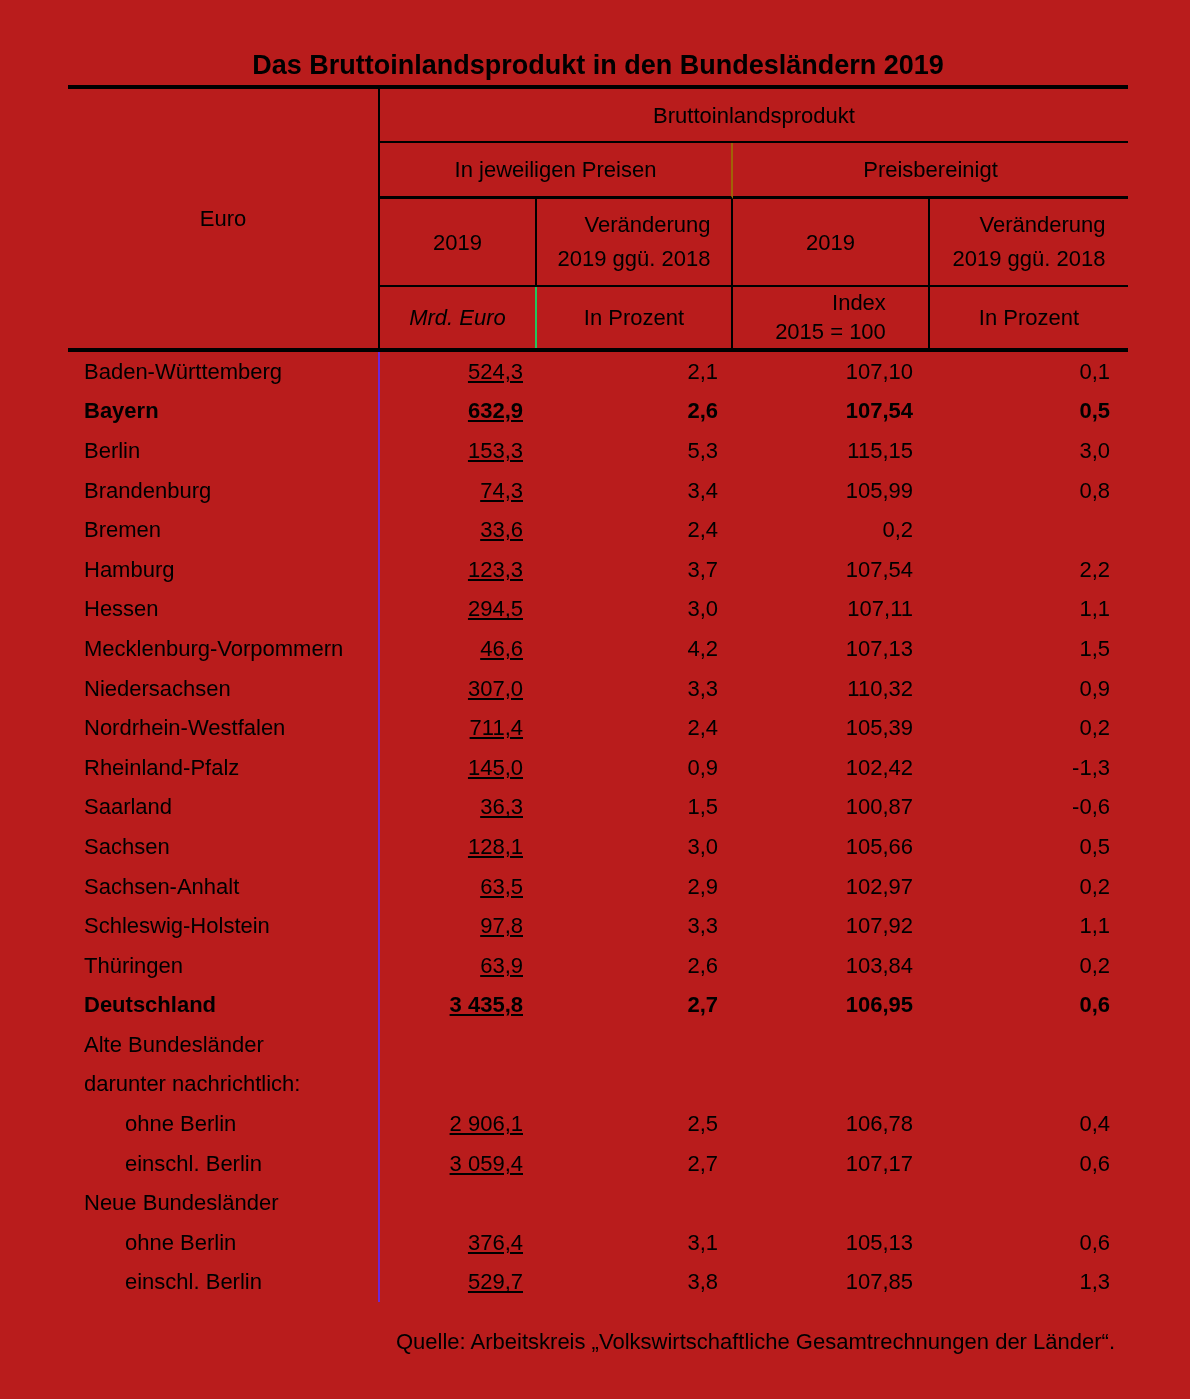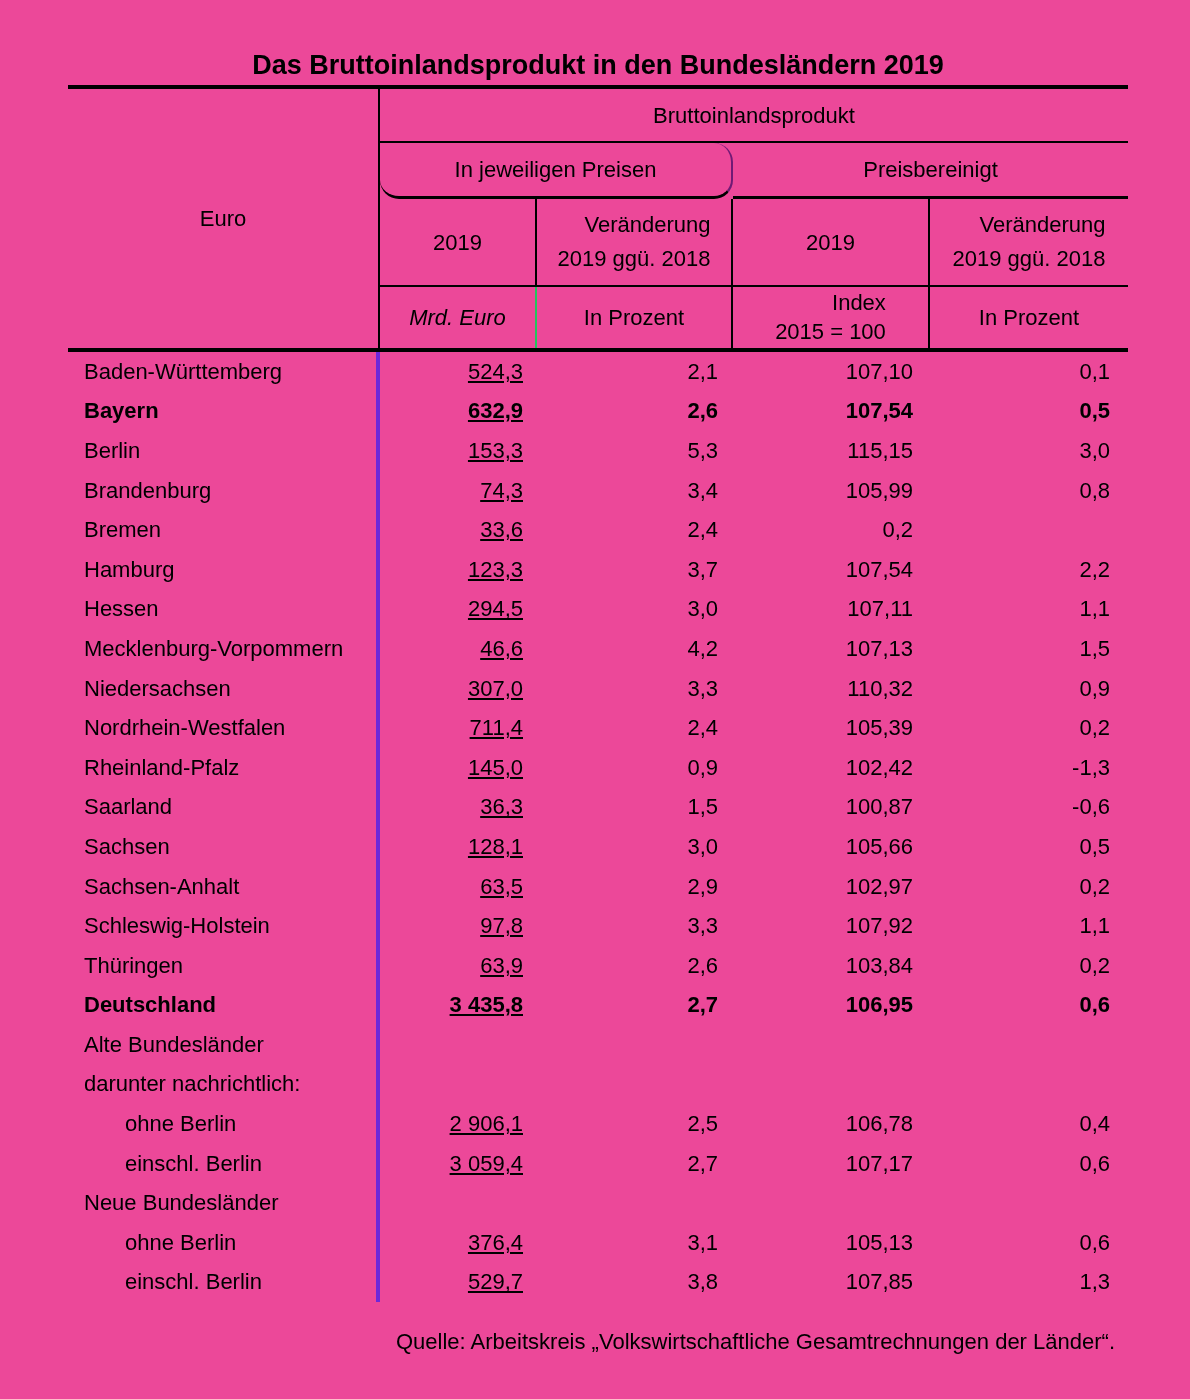--- a/index.html
+++ b/index.html
@@ -3,21 +3,21 @@
 <meta charset="utf-8">
 <style>
   * { margin: 0; padding: 0; box-sizing: border-box; }
   html, body { background: #ffffff; }
   body {
     width: 1190px; height: 1399px;
     font-family: "Liberation Sans", "DejaVu Sans", sans-serif;
     color: #000;
     position: relative;
   }
-  .page { position: relative; width: 1190px; height: 1399px; background: #ec4899; }
+  .page { position: relative; width: 1190px; height: 1399px; background: #b91c1c; }
 
   .title {
     position: absolute;
     left: 68px; top: 50px; width: 1060px;
     text-align: center;
     font-size: 27px; font-weight: 700;
     letter-spacing: 0px;
     white-space: nowrap;
   }
 
@@ -36,21 +36,21 @@
     font-size: 22px;
   }
   .hcell {
     display: flex; align-items: center; justify-content: center;
     text-align: right;
     white-space: pre-line;
     line-height: 1.5;
   }
   .c-land { grid-column: 1; grid-row: 1 / 5; border-right: 2px solid #000; }
   .c-bip  { grid-column: 2 / 6; grid-row: 1; border-bottom: 2px solid #000; }
-  .c-g1   { grid-column: 2 / 4; grid-row: 2; border-bottom: 3px solid #000; border-right: 2px solid #701a75; border-radius: 19px; }
+  .c-g1   { grid-column: 2 / 4; grid-row: 2; border-bottom: 3px solid #000; border-right: 2px solid #a16207; }
   .c-g2   { grid-column: 4 / 6; grid-row: 2; border-bottom: 3px solid #000; }
   .c-y1   { grid-column: 2; grid-row: 3; border-bottom: 2px solid #000; border-right: 2px solid #000; }
   .c-y2   { grid-column: 3; grid-row: 3; border-bottom: 2px solid #000; border-right: 2px solid #000; line-height: 1.55; }
   .c-y3   { grid-column: 4; grid-row: 3; border-bottom: 2px solid #000; border-right: 2px solid #000; }
   .c-y4   { grid-column: 5; grid-row: 3; border-bottom: 2px solid #000; line-height: 1.55; }
   .c-u1   { grid-column: 2; grid-row: 4; border-right: 2px solid #22c55e; font-style: italic; }
   .c-u2   { grid-column: 3; grid-row: 4; border-right: 2px solid #000; }
   .c-u3   { grid-column: 4; grid-row: 4; border-right: 2px solid #000; line-height: 1.3; }
   .c-u4   { grid-column: 5; grid-row: 4; }
 
@@ -59,21 +59,21 @@
   .trow {
     display: grid;
     grid-template-columns: 312px 157px 196px 197px 198px;
     height: 39.6px;
     font-size: 22px;
   }
   .trow.bold { font-weight: 700; }
   .cell { display: flex; align-items: center; }
   .cell.land {
     padding-left: 16px;
-    border-right: 4px solid #6d28d9;
+    border-right: 2px solid #6d28d9;
     white-space: nowrap;
   }
   .cell.land.indent { padding-left: 57px; }
   .cell.num { justify-content: flex-end; white-space: nowrap; }
   .trow .num:nth-child(2) { padding-right: 14px; text-decoration: underline; }
   .trow .num:nth-child(3) { padding-right: 15px; }
   .trow .num:nth-child(4) { padding-right: 17px; }
   .trow .num:nth-child(5) { padding-right: 18px; }
 
   .source {

